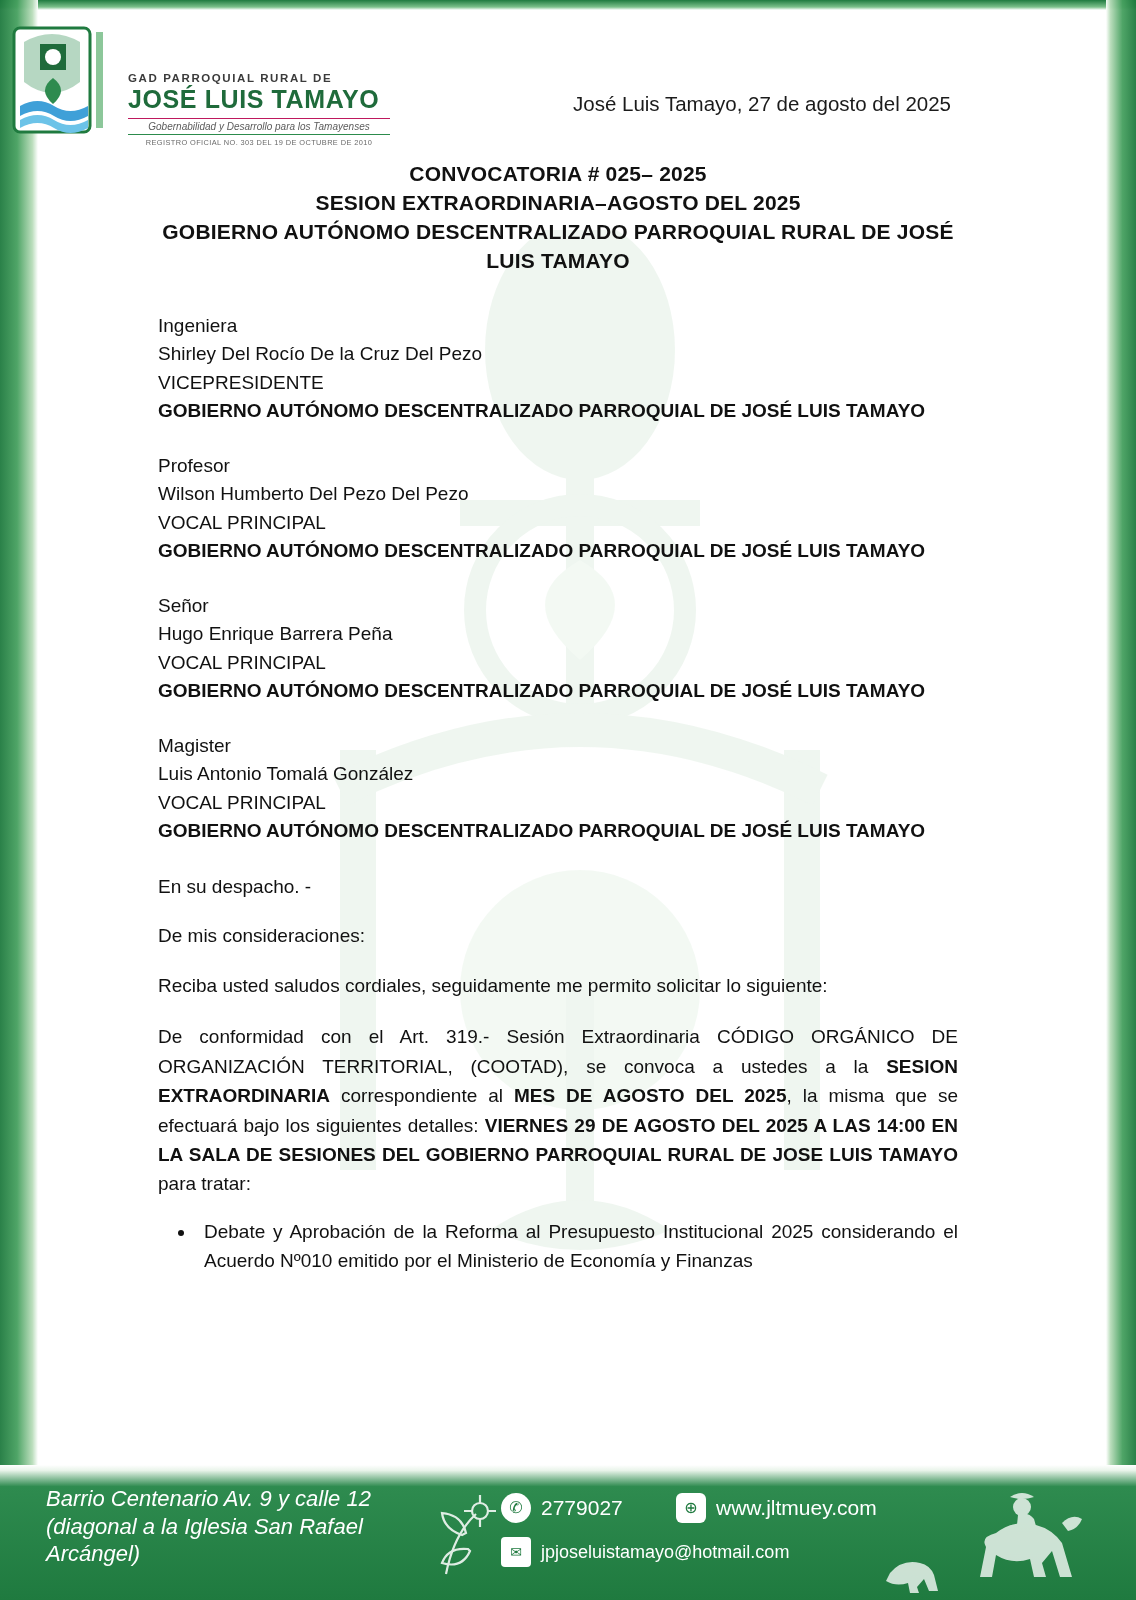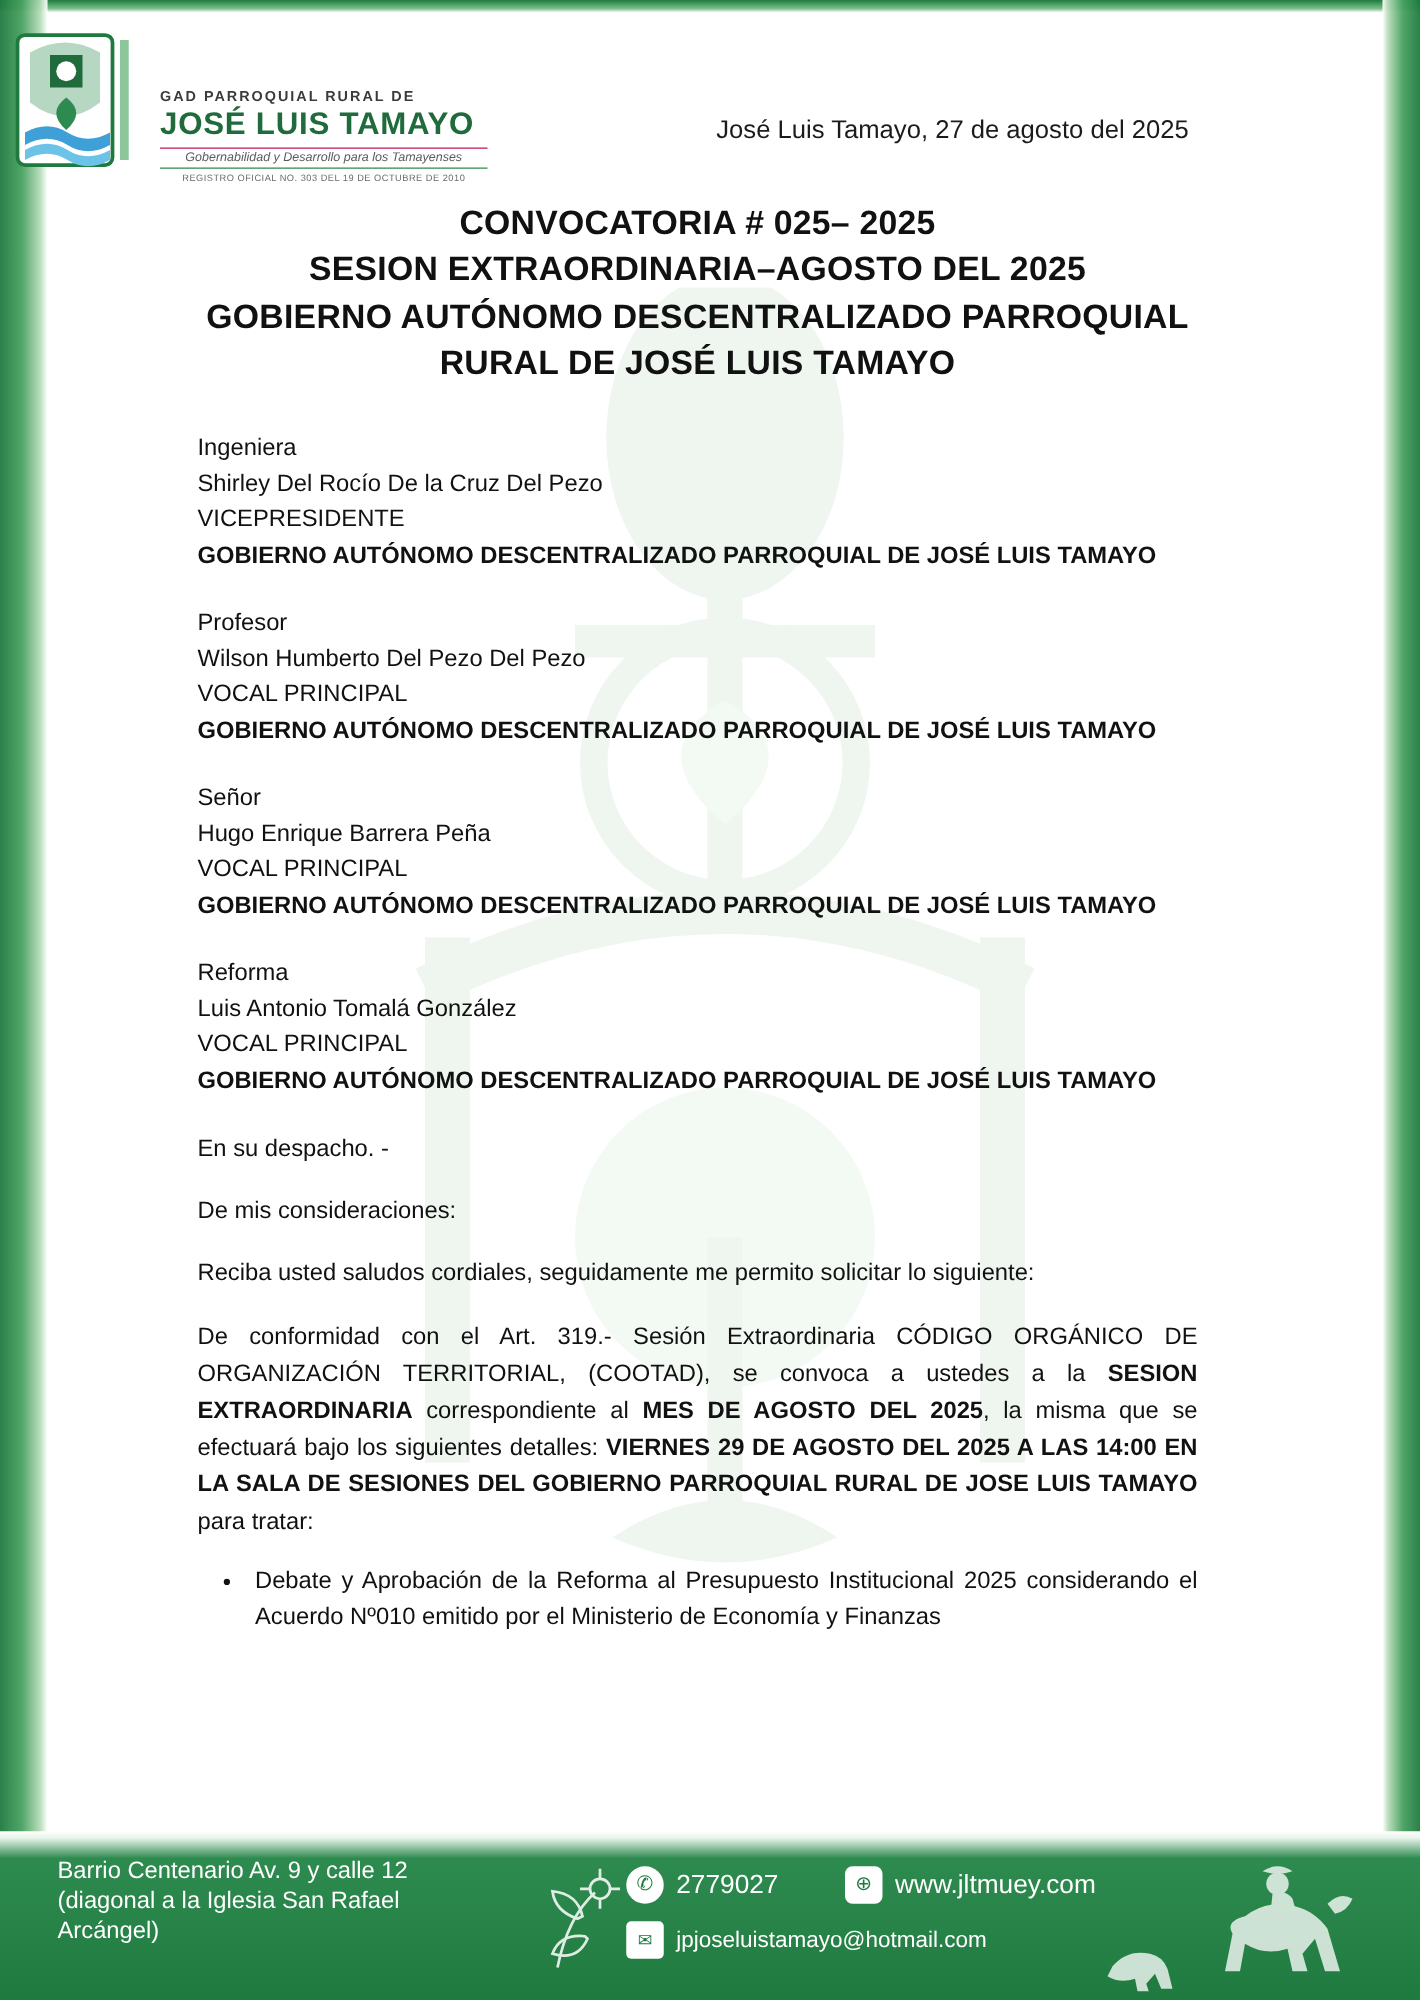--- a/index.html
+++ b/index.html
@@ -108,21 +108,21 @@
   
   .content {
     position: absolute;
     left: 158px; top: 160px;
     width: 800px;
     color: #111;
   }
   .title-block {
     text-align: center;
     font-weight: bold;
-    font-size: 27px;
+    font-size: 21px;
     line-height: 1.38;
     letter-spacing: .2px;
   }
   .addressees { margin-top: 36px; }
   .addr {
     margin-bottom: 26px;
     font-size: 19px;
     line-height: 1.5;
   }
   .addr .role-pre { font-weight: normal; }
@@ -158,23 +158,24 @@
   .footer-inner {
     position: absolute;
     left: 46px; top: 20px;
     right: 20px; bottom: 0;
     color: #ffffff;
   }
   .f-address {
     position: absolute;
     left: 0; top: 0;
     width: 350px;
-    font-size: 19px;
+    font-size: 22px;
     line-height: 1.25;
     color: #ffffff;
+    font-style: italic;
   }
   .f-phone {
     position: absolute;
     left: 455px; top: 8px;
     font-size: 21px;
   }
   .f-web {
     position: absolute;
     left: 630px; top: 8px;
     font-size: 21px;
@@ -276,21 +277,21 @@
       </div>
 
       <div class="addr">
         <div class="role-pre">Señor</div>
         <div class="name">Hugo Enrique Barrera Peña</div>
         <div class="role">VOCAL PRINCIPAL</div>
         <div class="org">GOBIERNO AUTÓNOMO DESCENTRALIZADO PARROQUIAL DE JOSÉ LUIS TAMAYO</div>
       </div>
 
       <div class="addr">
-        <div class="role-pre">Reforma</div>
+        <div class="role-pre">Magister</div>
         <div class="name">Luis Antonio Tomalá González</div>
         <div class="role">VOCAL PRINCIPAL</div>
         <div class="org">GOBIERNO AUTÓNOMO DESCENTRALIZADO PARROQUIAL DE JOSÉ LUIS TAMAYO</div>
       </div>
 
     </div>
 
     <div class="para tight">En su despacho. -</div>
     <div class="para tight">De mis consideraciones:</div>
     <div class="para tight">Reciba usted saludos cordiales, seguidamente me permito solicitar lo siguiente:</div>

